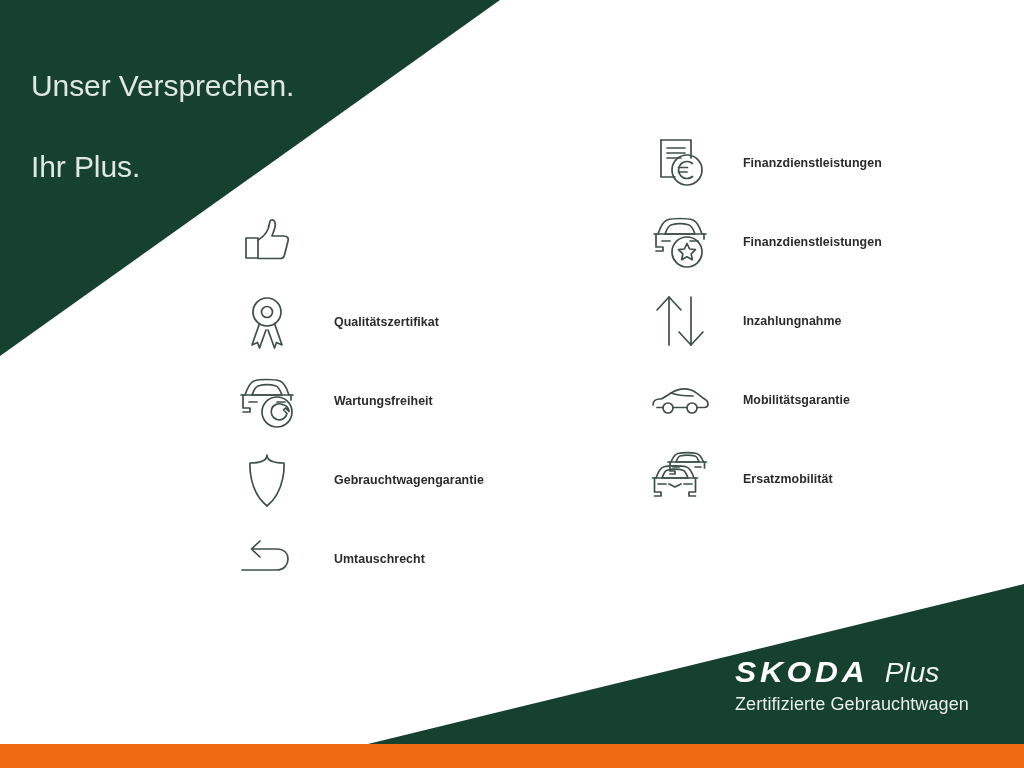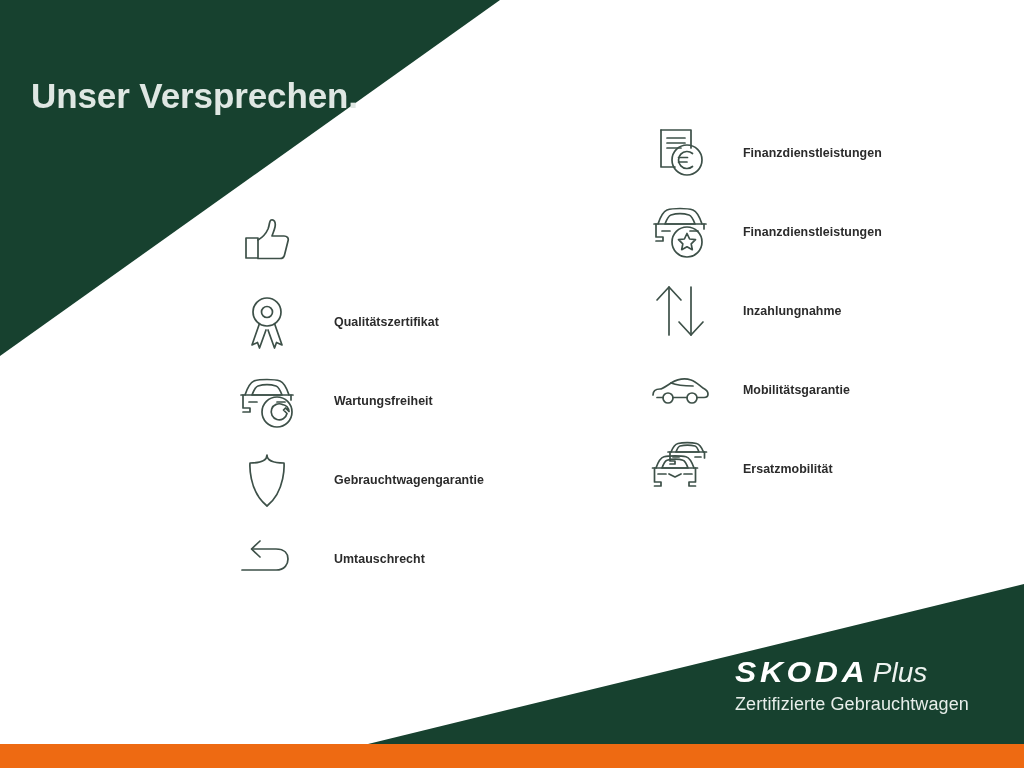--- a/index.html
+++ b/index.html
@@ -46,35 +46,35 @@
     z-index: 4;
   }
 
   
   .headline {
     position: absolute;
     left: 31px;
     top: 26px;
     z-index: 3;
     color: #dfe7e3;
-    font-size: 35px;
+    font-size: 30px;
     line-height: 1.34;
-    font-weight: 700;
+    font-weight: 400;
     letter-spacing: -0.1px;
     white-space: pre-line;
   }
   .headline .l1, .headline .l2 { display: block; }
 
   
   .col {
     position: absolute;
     z-index: 3;
   }
   .col-left  { left: 232px; top: 208px; }
-  .col-right { left: 645px; top: 118px; }
+  .col-right { left: 645px; top: 128px; }
 
   .feature {
     display: flex;
     align-items: center;
     height: 69px;
     margin-bottom: 10px;
   }
   .col-left .feature  { width: 340px; }
   .col-right .feature { width: 330px; }
 
@@ -125,20 +125,21 @@
     font-family: "Liberation Sans", sans-serif;
     transform: scaleX(1.06);
     transform-origin: left center;
   }
   .logo-plus {
     font-size: 28px;
     font-weight: 400;
     line-height: 1;
     color: #eef3f0;
     letter-spacing: 0px;
+    margin-left: 12px;
   }
   .logo-sub {
     margin-top: 8px;
     font-size: 18px;
     font-weight: 400;
     color: #e7eeea;
     letter-spacing: 0.1px;
     line-height: 1.1;
   }
 </style>
@@ -146,20 +147,21 @@
 <body>
 
 <div class="stage">
 
   <div class="wedge-top"></div>
   <div class="wedge-bottom"></div>
   <div class="orange-bar"></div>
 
   <div class="headline">
     <span class="l1">Unser Versprechen.</span>
+    <span class="l2">Ihr Plus.</span>
   </div>
 
   <div class="col col-left">
 
     <div class="feature">
       <span class="feature-icon">
         <svg viewBox="0 0 70 62" fill="none" stroke="#3d5048" stroke-width="1.7" stroke-linecap="round" stroke-linejoin="round">
           <path d="M14 26 H26 V46 H14 Z"></path>
           <path d="M26 28 C26 28 33 24 36 17 C38 12 37 9 39 8 C42 7 44 10 43 15 C42.4 18 41 21 40 24 H52 C55 24 57 26 56 29 L52.5 43 C52 45.5 50 46.5 48 46.5 H26"></path>
         </svg>

